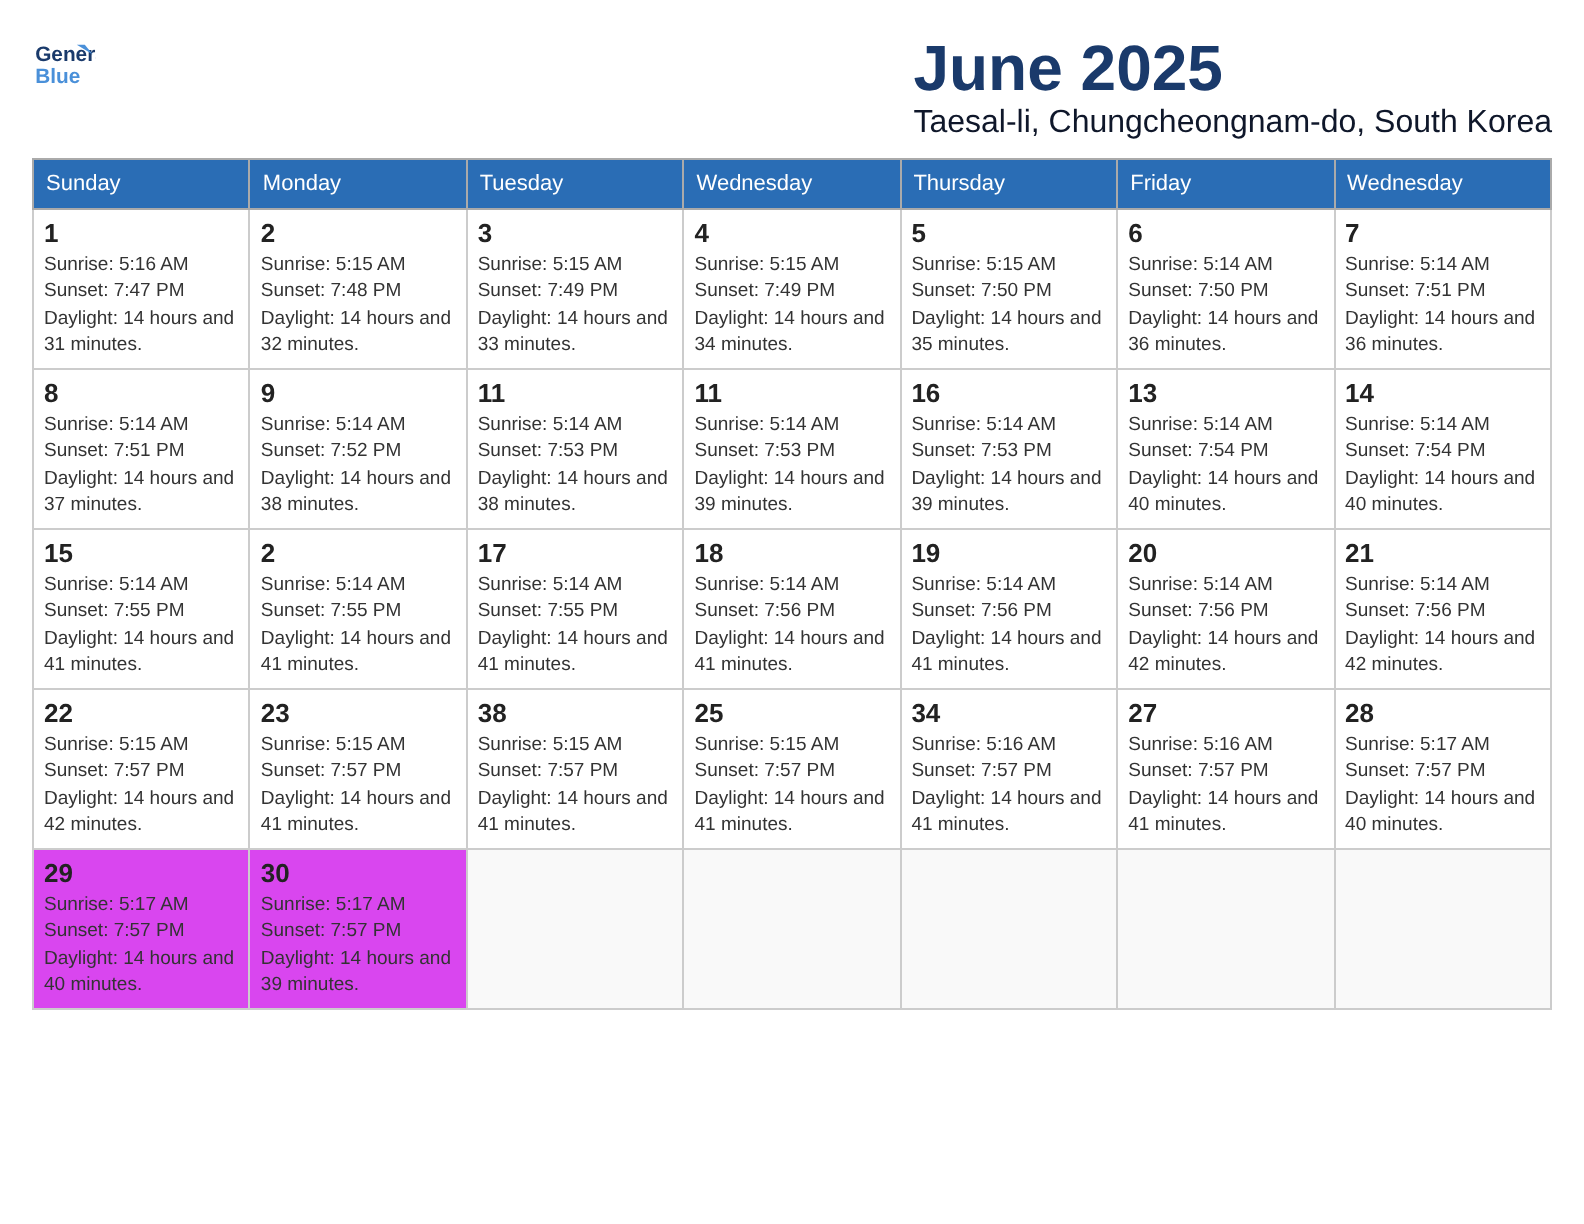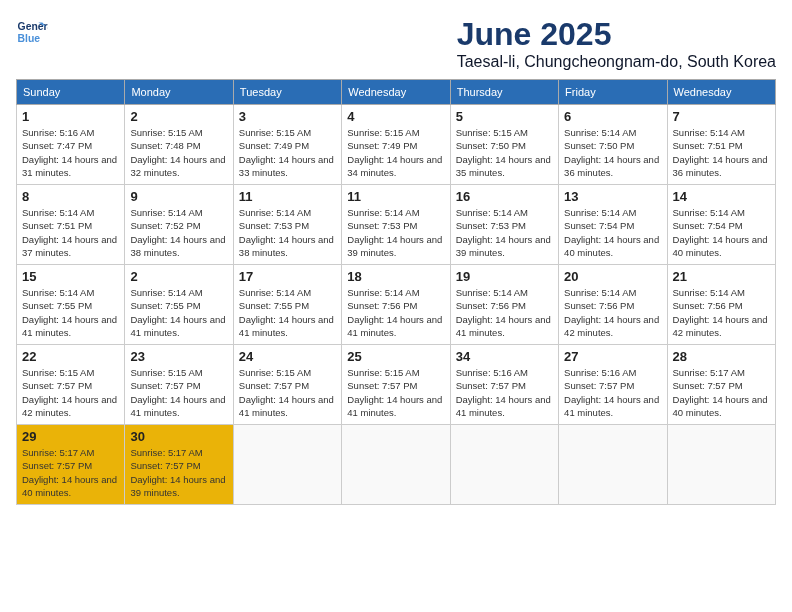--- a/index.html
+++ b/index.html
@@ -54,21 +54,21 @@
     tbody tr td {
       border: 1px solid #ccc;
       vertical-align: top;
       padding: 4px 5px;
       width: calc(100% / 7);
       height: 80px;
       color: #333;
       background: #fff;
     }
     tbody tr:last-child td {
-      background: #eab308;
+      background: #d946ef;
     }
     .day-num {
       font-size: 13px;
       font-weight: bold;
       color: #222;
       display: block;
       margin-bottom: 2px;
     }
     .day-info {
       font-size: 9.5px;
@@ -294,21 +294,21 @@
       </td>
         <td>
         <span class="day-num">23</span>
         <div class="day-info">
           Sunrise: 5:15 AM<br>
           Sunset: 7:57 PM<br>
           Daylight: 14 hours and 41 minutes.
         </div>
       </td>
         <td>
-        <span class="day-num">24</span>
+        <span class="day-num">38</span>
         <div class="day-info">
           Sunrise: 5:15 AM<br>
           Sunset: 7:57 PM<br>
           Daylight: 14 hours and 41 minutes.
         </div>
       </td>
         <td>
         <span class="day-num">25</span>
         <div class="day-info">
           Sunrise: 5:15 AM<br>

